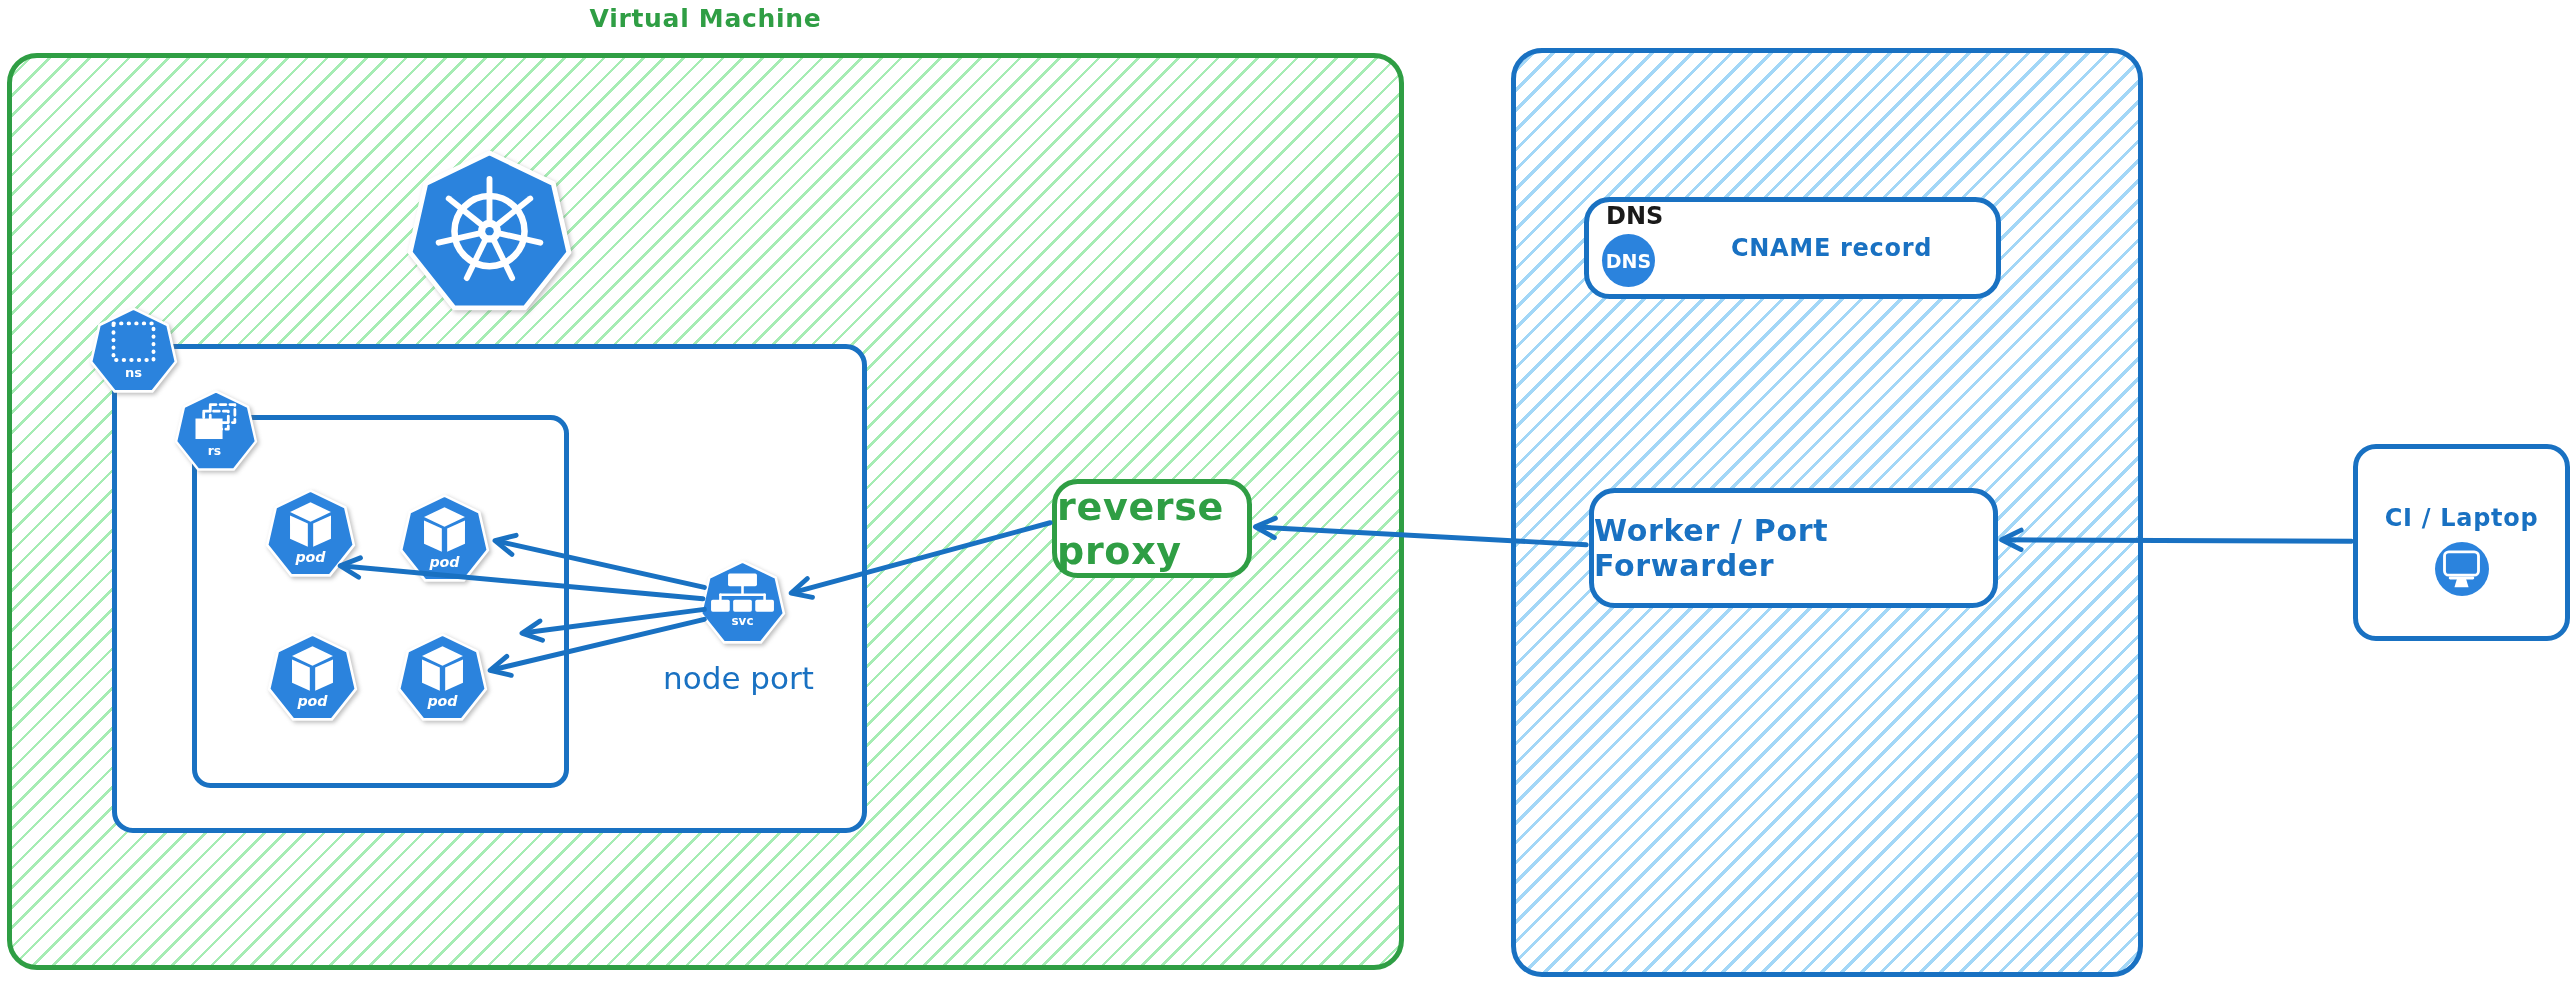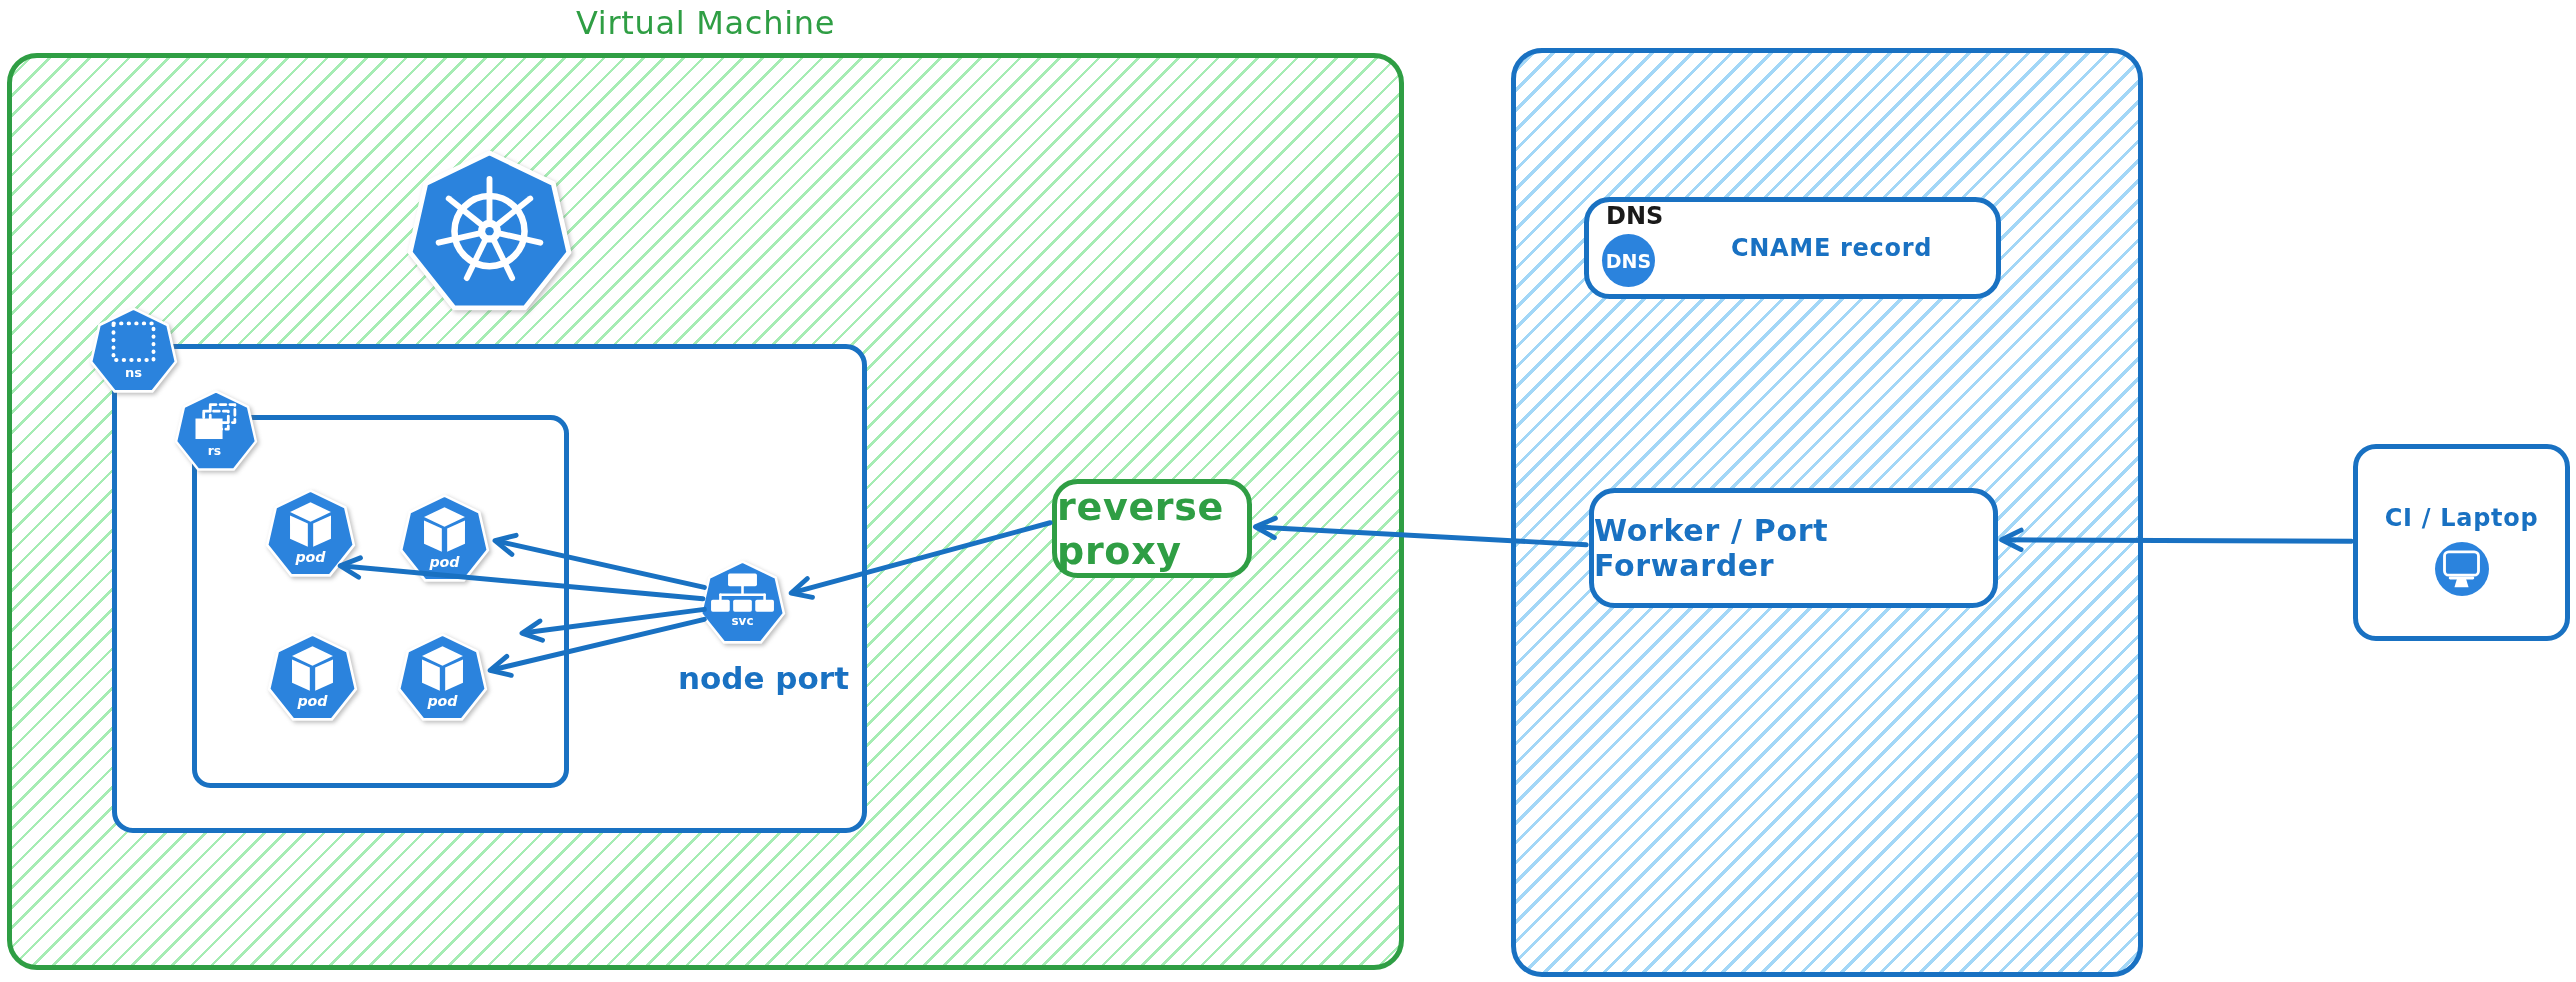--- a/index.html
+++ b/index.html
@@ -15,21 +15,21 @@
   .group-box{position:absolute; border-radius:30px; z-index:1;}
   .hatch-green{
     border:5px solid var(--green);
     background:repeating-linear-gradient(135deg, rgba(255,255,255,0) 0 11.4px, var(--green-hatch) 11.4px 14px);
   }
   .hatch-blue{
     border:5px solid var(--blue);
     background:repeating-linear-gradient(135deg, rgba(255,255,255,0) 0 10.7px, var(--blue-hatch) 10.7px 14px);
   }
   .group-title{
-    position:absolute; text-align:center; font-size:32px; font-weight:400; letter-spacing:0.7px; z-index:3;
+    position:absolute; text-align:center; font-size:25px; font-weight:700; letter-spacing:0.7px; z-index:3;
   }
   .white-box{position:absolute; background:#fff; z-index:2;}
   .label{position:absolute; display:flex; align-items:center; justify-content:center; z-index:3;}
 
   .ns-box{left:112px; top:344px; width:755px; height:489px; border:5.7px solid var(--blue); border-radius:21px;}
   .rs-box{left:192px; top:415px; width:377px; height:373px; border:5px solid var(--blue); border-radius:18.5px;}
 
   .rp-box{left:1052px; top:479px; width:200px; height:99px; border:5px solid var(--green); border-radius:25.6px;
           color:var(--green); font-size:38px; font-weight:600; letter-spacing:0.7px; display:flex; align-items:center; justify-content:center; z-index:2;}
 
@@ -39,21 +39,21 @@
   .ci-box{left:2353px; top:444px; width:217px; height:197px; border:5.7px solid var(--blue); border-radius:23px;
           display:flex; flex-direction:column; align-items:center; padding-top:55px; gap:10px; z-index:2;}
   .ci-label{color:var(--blue); font-size:24px; font-weight:600; letter-spacing:0.7px;}
 
   .hepta{position:absolute; z-index:3; filter:drop-shadow(2.1px 2.8px 2.1px rgba(110,110,110,.45)); overflow:visible;}
   .hepta .body{fill:var(--icon-blue); stroke:#ffffff; stroke-width:3;}
   .hepta text{fill:#ffffff; font-weight:700; text-anchor:middle; font-family:"DejaVu Sans", sans-serif;}
   .glyph{stroke:#ffffff; fill:none; stroke-linecap:round; stroke-linejoin:round;}
   .glyph-fill{fill:#ffffff; stroke:none;}
 
-  .node-port-label{left:664px; top:660px; width:199px; height:36px; color:var(--blue); font-size:31px; font-weight:700;}
+  .node-port-label{left:639px; top:660px; width:199px; height:36px; color:var(--blue); font-size:31px; font-weight:400;}
 
   .dns-tag{left:1606px; top:202px; color:var(--text-black); font-size:24px; font-weight:600; z-index:3;}
   .dns-badge{left:1602px; top:234px; width:53px; height:53px; border-radius:50%; background:var(--icon-blue);
              color:#fff; font-size:19px; font-weight:700; z-index:3;}
   .cname-label{left:1661px; top:197px; width:341px; height:102px; color:var(--blue); font-size:24px; font-weight:600; letter-spacing:0.7px;}
 
   .ci-badge{width:54px; height:54px; border-radius:50%; background:var(--icon-blue); display:flex; align-items:center; justify-content:center;}
 
   #arrow-layer{position:absolute; left:0; top:0; width:2576px; height:983px; z-index:4; pointer-events:none;}
   .arrow{stroke:var(--blue); stroke-width:7; fill:none; stroke-linecap:round;}

